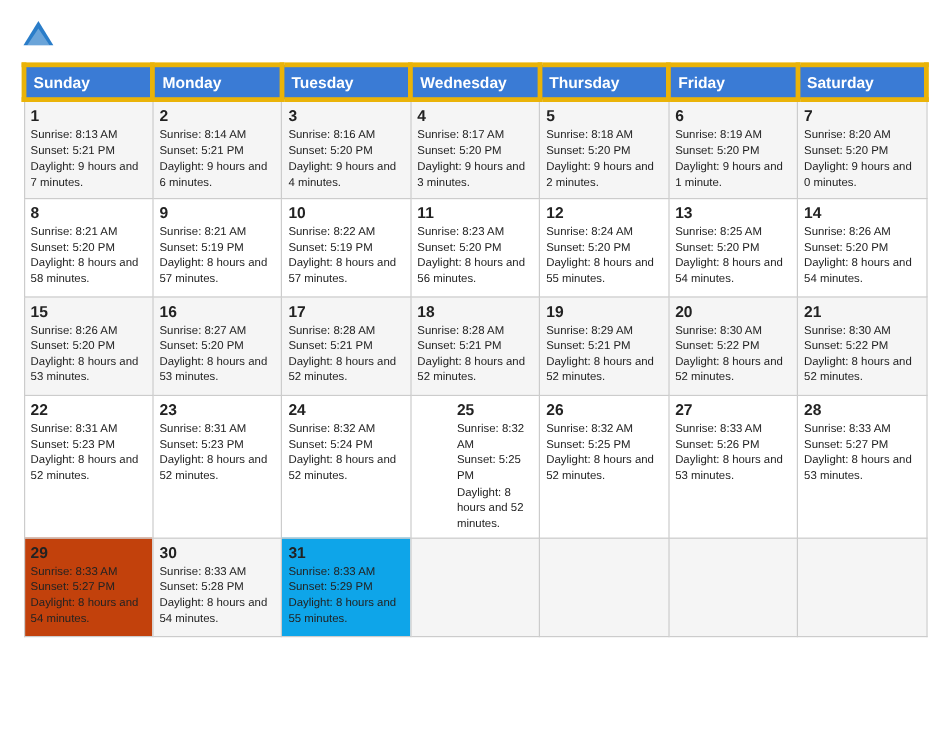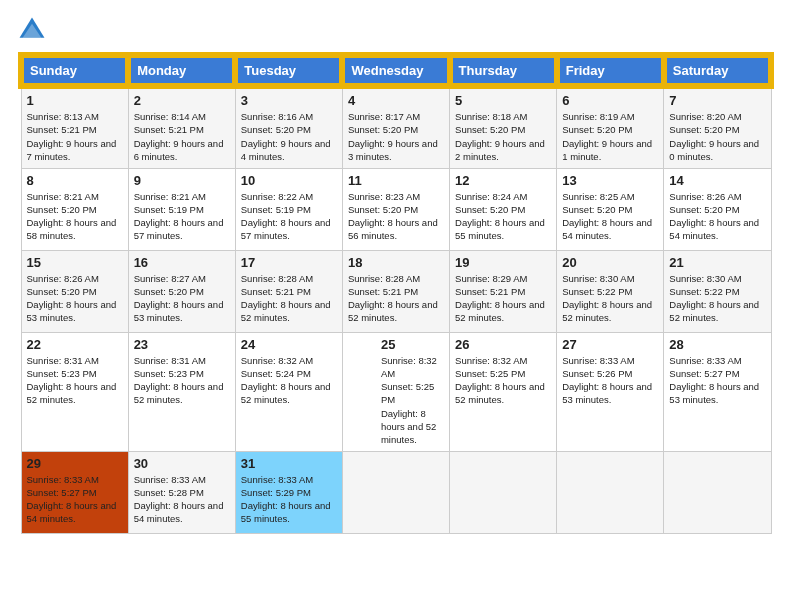--- a/index.html
+++ b/index.html
@@ -59,21 +59,21 @@
       border-collapse: collapse;
       font-size: 10.5px;
     }
     .calendar th {
       background: #3a7bd5;
       color: #fff;
       font-weight: bold;
       font-size: 13px;
       padding: 5px 6px;
       text-align: left;
-      border: 6px solid #eab308;
+      border: 4px solid #eab308;
     }
     .calendar td {
       vertical-align: top;
       border: 1px solid #ccc;
       padding: 4px 5px;
       width: calc(100% / 7);
       height: 82px;
       color: #222;
       background: #fff;
     }
@@ -374,21 +374,21 @@
           </div>
           </td>
           <td style="background: rgb(245, 245, 245); margin-top: 36px;">
             <span class="day-num">30</span>
           <div class="day-info">
             Sunrise: 8:33 AM<br>
             Sunset: 5:28 PM<br>
             Daylight: 8 hours and 54 minutes.
           </div>
           </td>
-          <td style="background: #7dd3fc;">
+          <td style="background: #0ea5e9;">
             <span class="day-num">31</span>
           <div class="day-info">
             Sunrise: 8:33 AM<br>
             Sunset: 5:29 PM<br>
             Daylight: 8 hours and 55 minutes.
           </div>
           </td>
           <td class="empty-cell" style="background: rgb(245, 245, 245);"></td>
           <td class="empty-cell" style="background: rgb(245, 245, 245);"></td>
           <td class="empty-cell" style="background: rgb(245, 245, 245);"></td>

